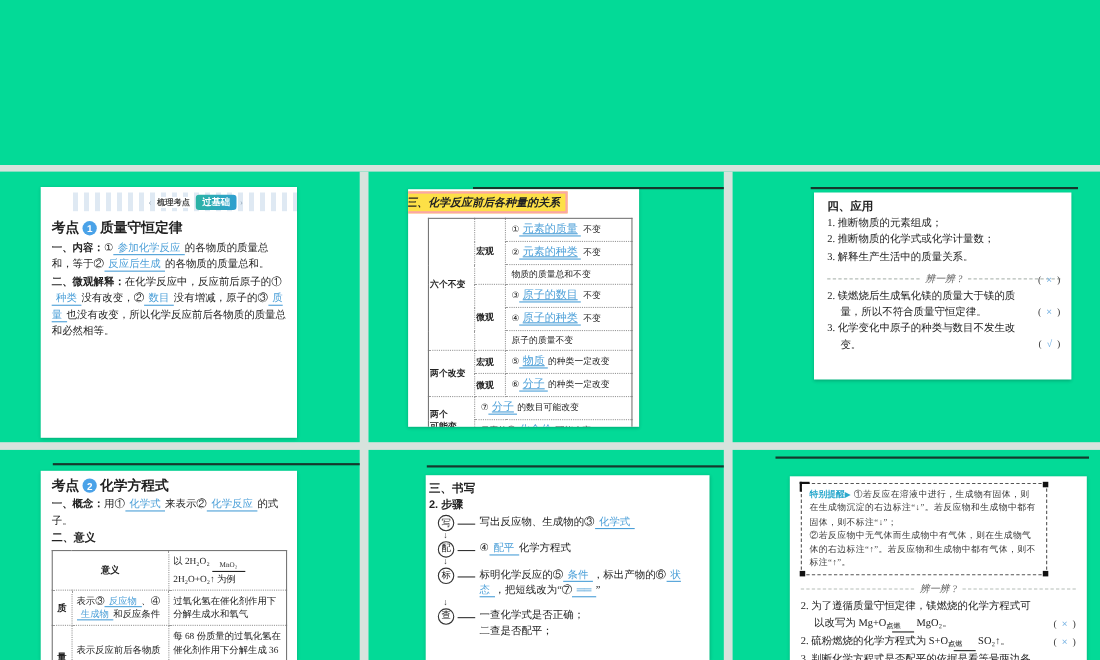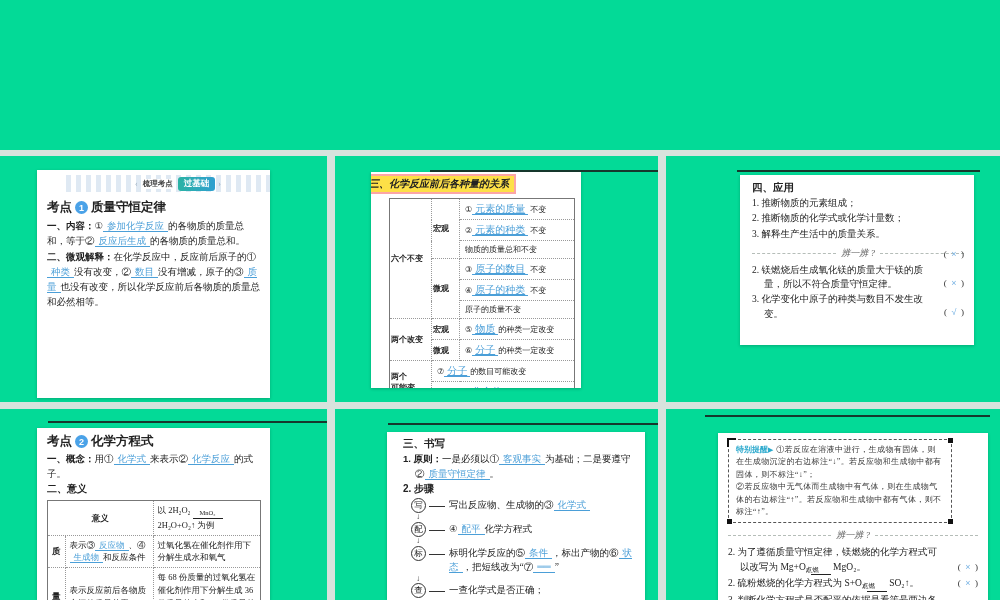--- a/index.html
+++ b/index.html
@@ -219,25 +219,22 @@
     </tr>
     <tr>
       <td class="key h">量</td>
       <td class="def">表示反应前后各物质之间的质量关系</td>
       <td>每 68 份质量的过氧化氢在催化剂作用下分解生成 36 份质量的水和 32 份质量的氧气</td>
     </tr>
   </tbody>
     </table>
 </div>
 
-<div class="panel" style="left:387px;top:432px;width:258px;height:168px;padding:5px 10px 4px 16px;">
+<div class="panel" style="left:387px;top:432px;width:258px;height:168px;padding:5px 10px 4px 3px;">
   <div class="h" style="font-size:10.5px;">三、书写</div>
-  <p class="body-p hang" style="margin-top:1px;">
-    <span class="h">1. 原则：</span><span>一是必须以①</span><span class="ans">客观事实</span><span>为基础；二是要遵守②</span><span class="ans">质量守恒定律</span><span>。</span>
-  </p>
   <div class="h" style="font-size:10px;margin:1px 0 2px 0;">2. 步骤</div>
   <div style="margin-left:8px;">
     <div class="step">
       <span class="circ">写</span>
         <span class="dash"></span>
       <span class="desc"><span>写出反应物、生成物的③</span><span class="ans">化学式</span></span>
     </div>
     <div class="down">↓</div>
     <div class="step">
       <span class="circ">配</span>

